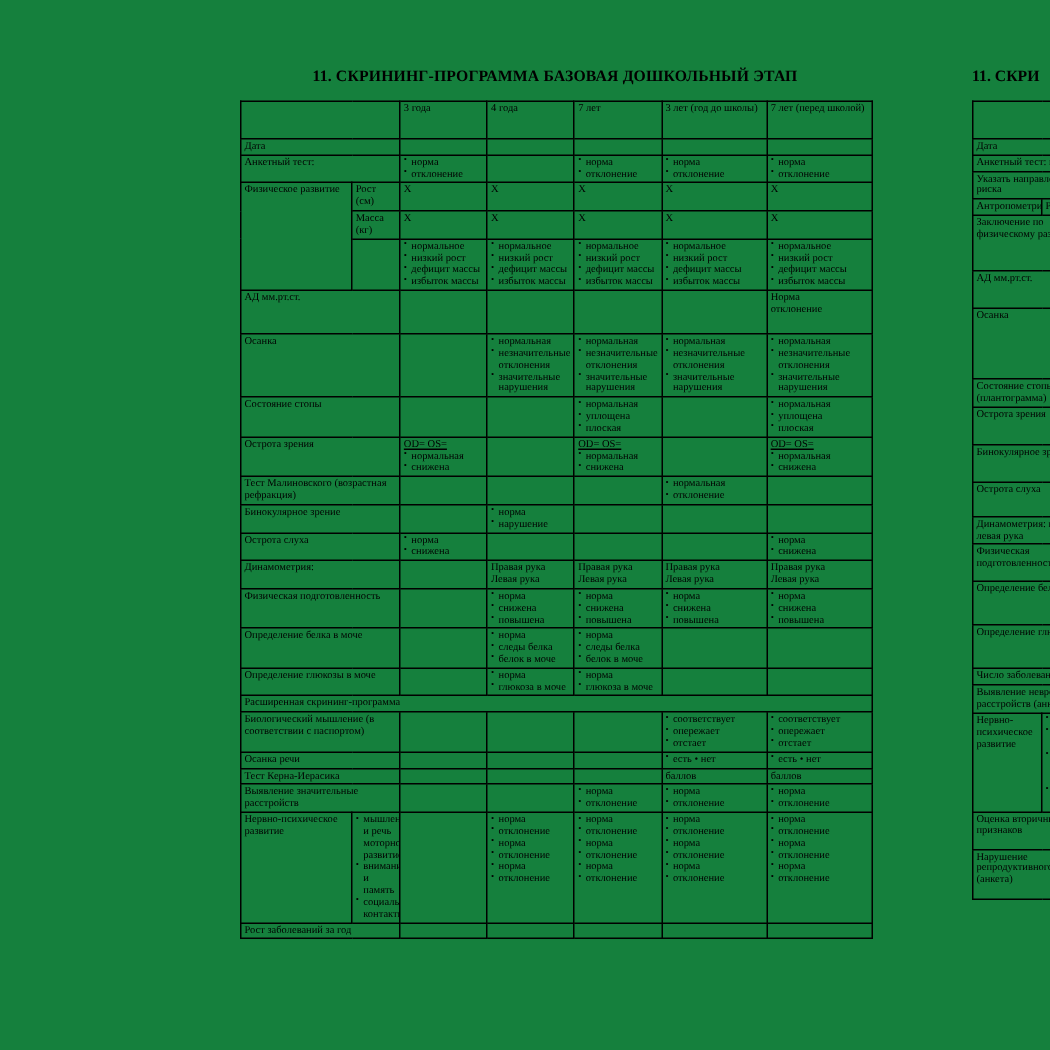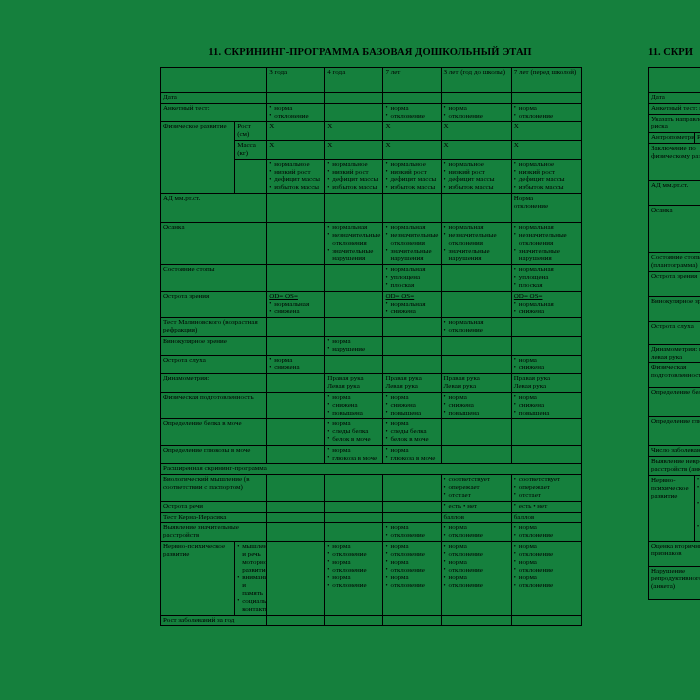--- a/index.html
+++ b/index.html
@@ -478,21 +478,21 @@
         <td>
           <ul class="bl">
                 <li>соответствует</li>
                 <li>опережает</li>
                 <li>отстает</li>
               </ul>
         </td>
       </tr>
 
       <tr>
-        <td colspan="2">Острота речи</td>
+        <td colspan="2">Осанка речи</td>
         <td></td>
         <td></td>
         <td></td>
         <td>
           <ul class="bl">
                 <li>есть • нет</li>
               </ul>
         </td>
         <td>
           <ul class="bl">

